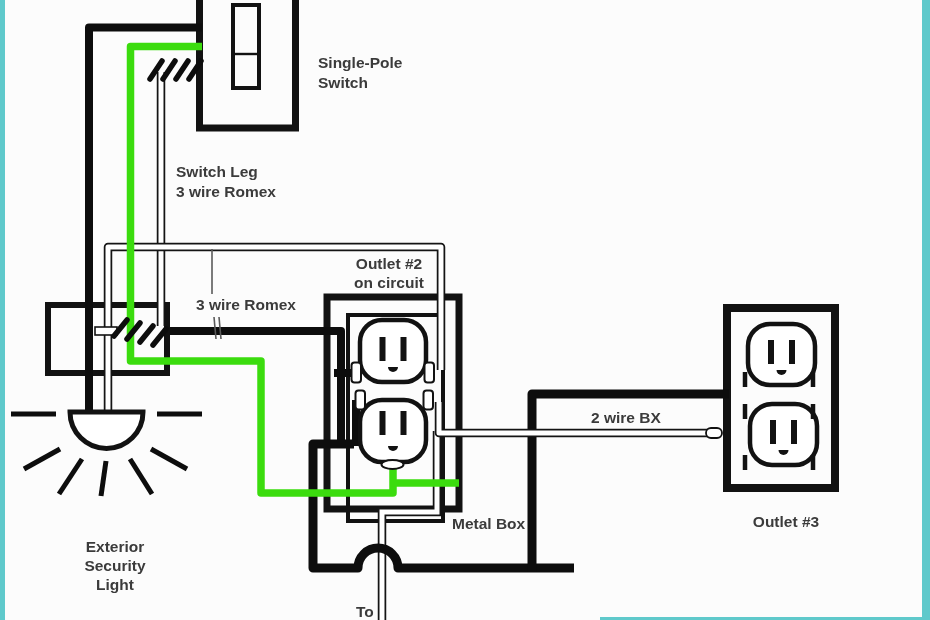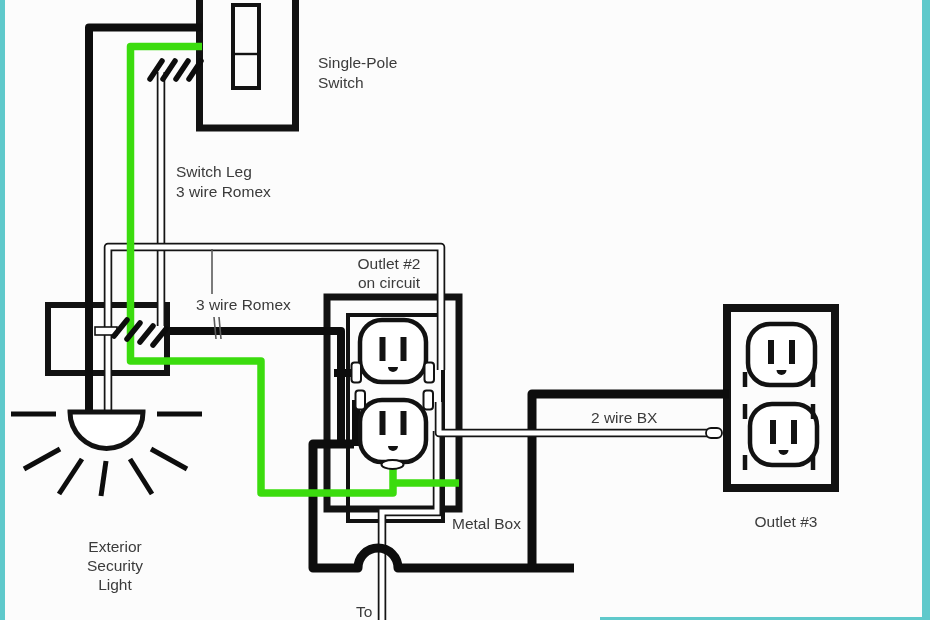--- a/index.html
+++ b/index.html
@@ -1,17 +1,17 @@
 <!DOCTYPE html>
 <html><head>
 <meta charset="utf-8">
 <style>
   html,body { margin:0; padding:0; background:#fcfcfc; }
   .stage { position:relative; width:930px; height:620px; background:#fcfcfc; overflow:hidden;
-           font-family:"Liberation Sans", sans-serif; }
+           font-family:"Liberation Sans", sans-serif;font-weight:bold; }
   svg { display:block; }
   .wire-hot     { stroke:#0d0d0d; fill:none; }
   .wire-green   { stroke:#3bdc0e; fill:none; }
   .ribbon-outer { stroke:#141414; fill:none; }
   .ribbon-inner { stroke:#ffffff; fill:none; }
   .box-stroke   { stroke:#121212; fill:none; }
   .face         { stroke:#121212; fill:#ffffff; }
   .slot         { fill:#121212; stroke:none; }
   .cap          { fill:#ffffff; stroke:#121212; }
   .leader       { stroke:#5a5a5a; stroke-width:1.6; fill:none; }

